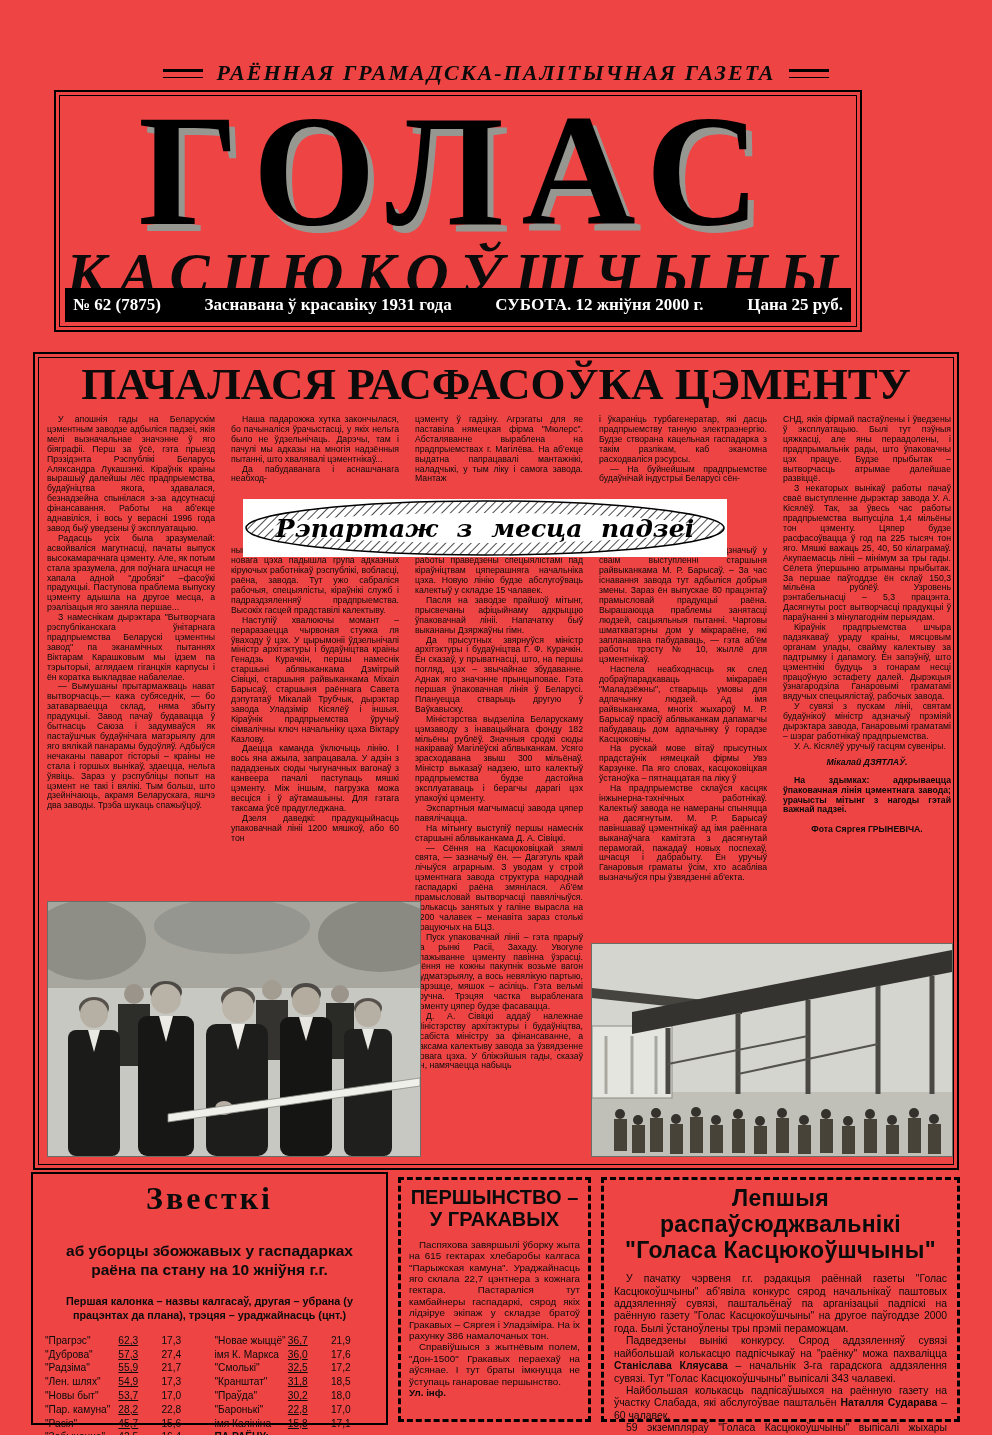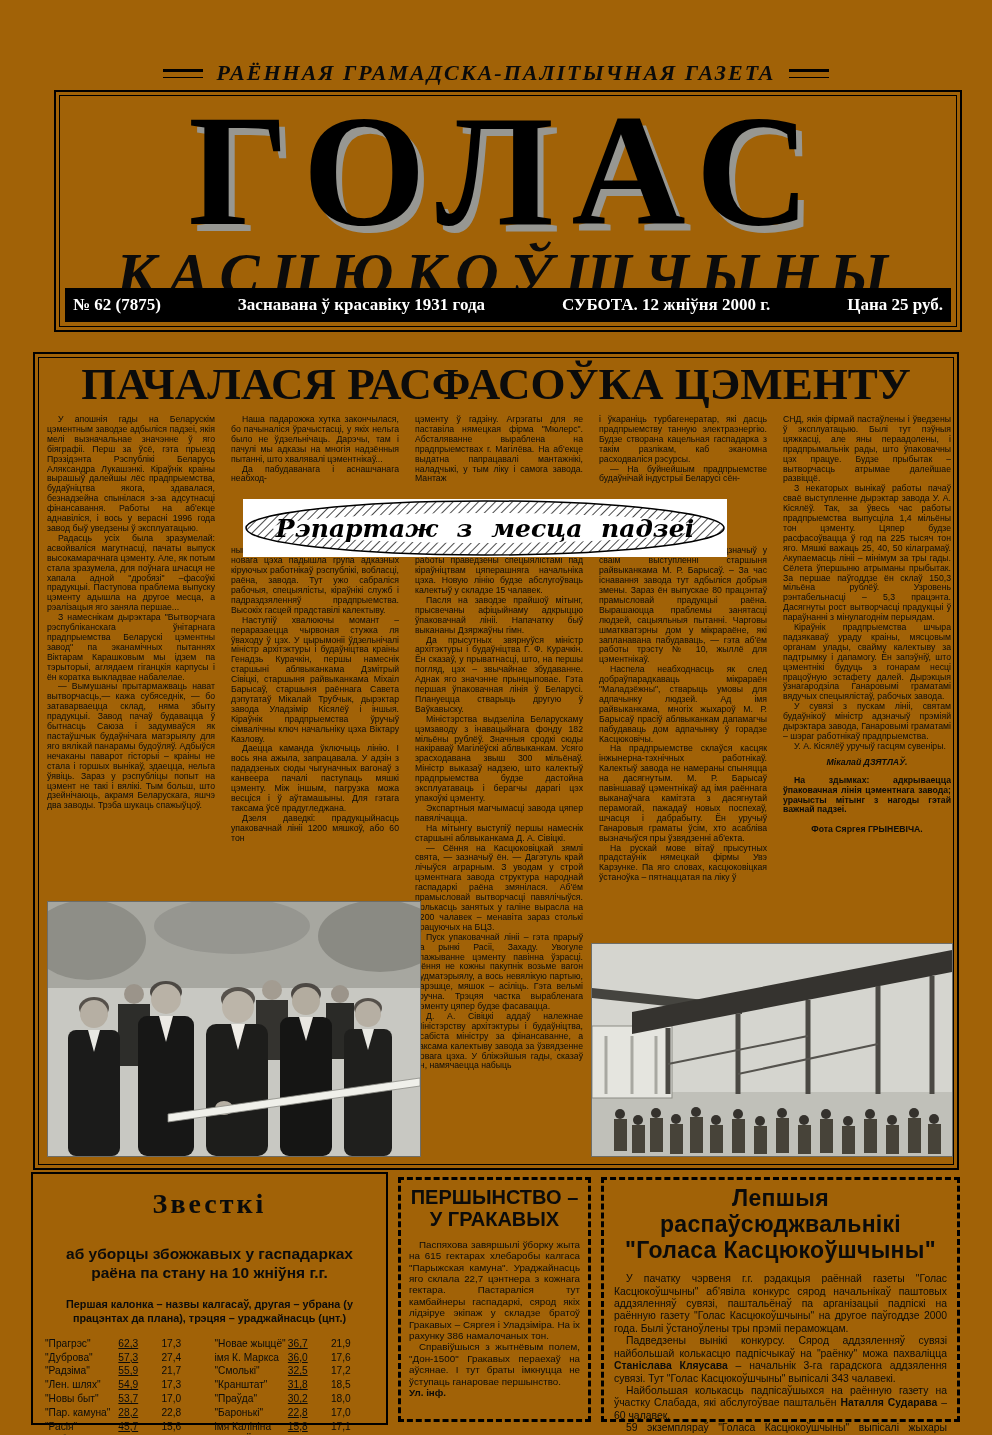--- a/index.html
+++ b/index.html
@@ -1,23 +1,23 @@
 <!DOCTYPE html>
 <html><head>
 <meta charset="utf-8">
 <style>
   html,body{margin:0;padding:0;background:#e9e9e5;}
-  .page{position:relative;width:992px;height:1435px;margin:0 auto;background:#a16207;
+  .page{position:relative;width:992px;height:1435px;margin:0 auto;background:#ef4444;
         font-family:"Liberation Sans",sans-serif;color:#0b0b0b;overflow:hidden;}
   
   .tagline-row{position:absolute;top:60px;left:0;right:0;display:flex;align-items:center;justify-content:center;gap:14px;}
   .tag-rule{width:40px;height:5px;border-top:3px solid #000;border-bottom:1px solid #000;}
   .tagline-text{font-family:"Liberation Serif",serif;font-weight:bold;font-style:italic;font-size:22px;letter-spacing:2px;white-space:nowrap;}
   
-  .masthead-box{position:absolute;left:54px;top:90px;width:908px;height:242px;border:2px solid #000;padding:3px;box-sizing:border-box;}
+  .masthead-box{position:absolute;left:54px;top:90px;width:808px;height:242px;border:2px solid #000;padding:3px;box-sizing:border-box;}
   .masthead-inner{border:1.5px solid #000;height:100%;box-sizing:border-box;text-align:center;position:relative;overflow:hidden;}
   .np-title{font-family:"Liberation Serif",serif;font-weight:bold;font-size:158px;line-height:0.82;letter-spacing:18px;
             margin-top:10px;color:#000;text-shadow:6px 7px 0 #979792;}
   .np-sub{font-family:"Liberation Serif",serif;font-weight:bold;font-style:italic;font-size:60px;line-height:1;letter-spacing:12px;margin-top:8px;}
   .issue-bar{position:absolute;left:5px;right:5px;bottom:4px;height:34px;background:#000;color:#fff;
              display:flex;align-items:center;justify-content:space-between;padding:0 8px;
              font-family:"Liberation Serif",serif;font-weight:bold;font-size:17px;white-space:nowrap;}
   
   .article-box{position:absolute;left:33px;top:352px;width:926px;height:818px;border:2px solid #000;padding:3px;box-sizing:border-box;}
   .article-inner{border:1px solid #000;height:100%;box-sizing:border-box;position:relative;overflow:hidden;}
@@ -33,21 +33,21 @@
   .byline{font-weight:bold;text-align:center;margin-top:6px !important;font-style:italic;}
   .cap{font-weight:bold;margin-top:8px !important;}
   .credit{font-weight:bold;text-align:center;margin-top:10px !important;}
   .banner{position:absolute;left:196px;top:84px;width:484px;height:58px;z-index:3;}
   .photo{position:absolute;z-index:2;border:1px solid #6d6d68;background:#c9c9c4;}
   .photo-left{left:0;top:486px;width:372px;height:254px;}
   .photo-right{left:544px;top:528px;width:360px;height:212px;}
   .photo svg{display:block;width:100%;height:100%;}
   
   .zbox{position:absolute;left:31px;top:1172px;width:357px;height:253px;border:2px solid #000;box-sizing:border-box;padding:6px 12px;}
-  .z-title{font-family:"Liberation Serif",serif;font-weight:bold;font-size:28px;text-align:center;letter-spacing:3px;margin-top:8px;}
+  .z-title{font-family:"Liberation Serif",serif;font-weight:bold;font-size:32px;text-align:center;letter-spacing:3px;margin-top:0;}
   .z-sub{font-weight:bold;font-size:15.5px;line-height:1.25;text-align:center;margin-top:24px;}
   .z-legend{font-weight:bold;font-size:10.8px;line-height:1.3;text-align:center;margin-top:14px;}
   .z-tables{display:flex;gap:10px;margin-top:12px;font-size:10.2px;}
   .z-tbl{flex:1;}
   .trow{display:flex;line-height:13.8px;}
   .trow span:nth-child(1){width:46%;}
   .trow span:nth-child(2){width:27%;text-decoration:underline;}
   .trow span:nth-child(3){width:27%;}
   .trow.bold{font-weight:bold;flex-direction:column;}
   .gbox{position:absolute;left:398px;top:1177px;width:193px;height:245px;border:3px dashed #000;box-sizing:border-box;padding:4px 8px;}
@@ -118,22 +118,22 @@
           <p class="ind">Пуск упаковачнай лініі – гэта прарыў на рынкі Расіі, Захаду. Увогуле спажыванне цэменту павінна ўзрасці. Сёння не кожны пакупнік возьме вагон будматэрыялу, а вось невялікую партыю, нарэшце, мяшок – асіліць. Гэта вельмі зручна. Трэцяя частка вырабленага цэменту цяпер будзе фасавацца.</p>
           <p class="ind">Д. А. Сівіцкі аддаў належнае Міністэрству архітэктуры і будаўніцтва, асабіста міністру за фінансаванне, а таксама калектыву завода за ўзвядзенне новага цэха. У бліжэйшыя гады, сказаў ён, намячаецца набыць</p>
         </div>
 
         <div class="col c4">
           <p>і ўкараніць турбагенератар, які дасць прадпрыемству танную электраэнергію. Будзе створана кацельная гаспадарка з такім разлікам, каб эканомна расходваліся рэсурсы.</p>
           <p class="ind">— На буйнейшым прадпрыемстве будаўнічай індустрыі Беларусі сён-</p>
           <div class="gap"></div>
           <p>ня адкрыты новы цэх, — адзначыў у сваім выступленні старшыня райвыканкама М. Р. Барысаў. – За час існавання завода тут адбыліся добрыя змены. Зараз ён выпускае 80 працэнтаў прамысловай прадукцыі раёна. Вырашаюцца праблемы занятасці людзей, сацыяльныя пытанні. Чарговы шматкватэрны дом у мікрараёне, які запланавана пабудаваць, — гэта аб'ём работы трэсту № 10, жыллё для цэментнікаў.</p>
           <p class="ind">Наспела неабходнасць як след добраўпарадкаваць мікрараён "Маладзёжны", стварыць умовы для адпачынку людзей. Ад імя райвыканкама, многіх жыхароў М. Р. Барысаў прасіў аблвыканкам дапамагчы пабудаваць дом адпачынку ў горадзе Касцюковічы.</p>
+          <p class="ind">На рускай мове вітаў прысутных прадстаўнік нямецкай фірмы Увэ Карзунке. Па яго словах, касцюковіцкая ўстаноўка – пятнаццатая па ліку ў</p>
           <p class="ind">На прадпрыемстве склаўся касцяк інжынерна-тэхнічных работнікаў. Калектыў завода не намераны спыняцца на дасягнутым. М. Р. Барысаў павіншаваў цэментнікаў ад імя раённага выканаўчага камітэта з дасягнутай перамогай, пажадаў новых поспехаў, шчасця і дабрабыту. Ён уручыў Ганаровыя граматы ўсім, хто асабліва вызначыўся пры ўзвядзенні аб'екта.</p>
-          <p class="ind">На рускай мове вітаў прысутных прадстаўнік нямецкай фірмы Увэ Карзунке. Па яго словах, касцюковіцкая ўстаноўка – пятнаццатая па ліку ў</p>
         </div>
 
         <div class="col c5">
           <p>СНД, якія фірмай пастаўлены і ўведзены ў эксплуатацыю. Былі тут пэўныя цяжкасці, але яны пераадолены, і прадпрымальнік рады, што ўпаковачны цэх працуе. Будзе прыбытак – вытворчасць атрымае далейшае развіццё.</p>
           <p class="ind">З некаторых вынікаў работы пачаў сваё выступленне дырэктар завода У. А. Кісялёў. Так, за ўвесь час работы прадпрыемства выпусціла 1,4 мільёны тон цэменту. Цяпер будзе расфасоўвацца ў год па 225 тысяч тон яго. Мяшкі важаць 25, 40, 50 кілаграмаў. Акупаемасць лініі – мінімум за тры гады. Сёлета ўпершыню атрыманы прыбытак. За першае паўгоддзе ён склаў 150,3 мільёна рублёў. Узровень рэнтабельнасці – 5,3 працэнта. Дасягнуты рост вытворчасці прадукцыі ў параўнанні з мінулагоднім перыядам.</p>
           <p class="ind">Кіраўнік прадпрыемства шчыра падзякаваў ураду краіны, мясцовым органам улады, свайму калектыву за падтрымку і дапамогу. Ён запэўніў, што цэментнікі будуць з гонарам несці працоўную эстафету далей. Дырэкцыя ўзнагародзіла Ганаровымі граматамі вядучых спецыялістаў, рабочых завода.</p>
           <p class="ind">У сувязі з пускам лініі, святам будаўнікоў міністр адзначыў прэміяй дырэктара завода, Ганаровымі граматамі – шэраг работнікаў прадпрыемства.</p>
           <p class="ind">У. А. Кісялёў уручыў гасцям сувеніры.</p>
           <p class="byline">Мікалай ДЗЯТЛАЎ.</p>
           <p class="cap ind">На здымках: адкрываецца ўпаковачная лінія цэментнага завода; урачысты мітынг з нагоды гэтай важнай падзеі.</p>

